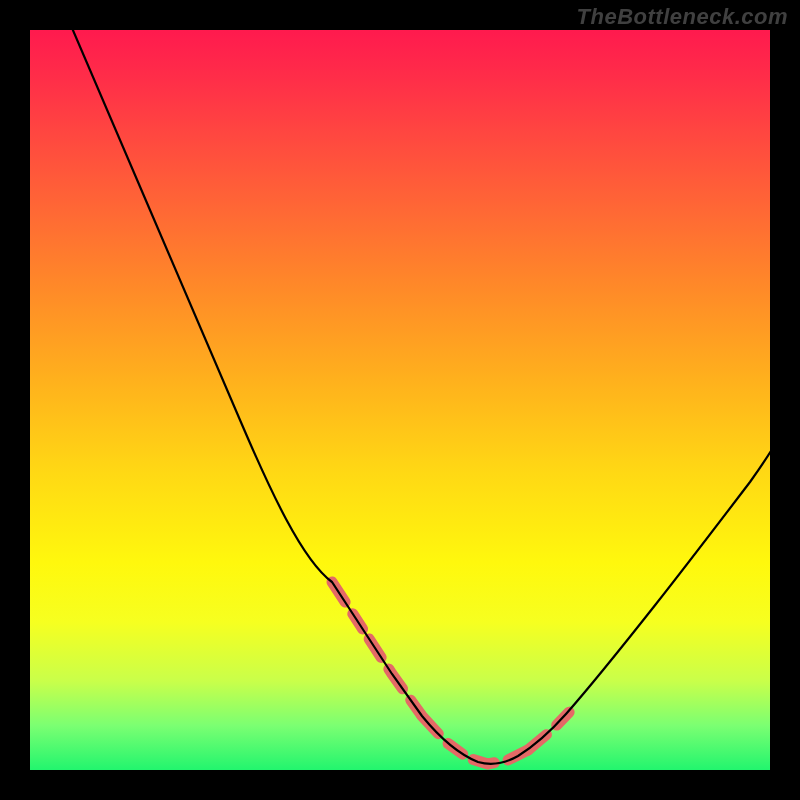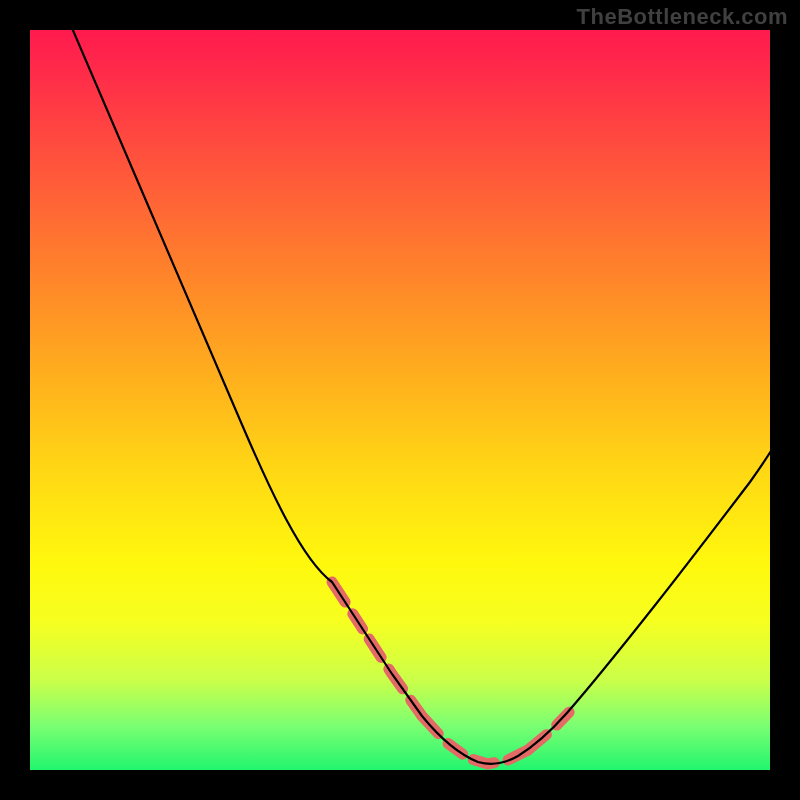--- a/index.html
+++ b/index.html
@@ -9,20 +9,21 @@
     height: 800px;
     background: #000000;
     overflow: hidden;
     font-family: Arial, Helvetica, sans-serif;
   }
   .frame {
     position: relative;
     width: 800px;
     height: 584px;
     background: #000000;
+    font-style: italic;
   }
   .watermark {
     position: absolute;
     top: 4px;
     right: 12px;
     color: #404040;
     font-size: 22px;
     font-weight: bold;
     letter-spacing: 0.5px;
     z-index: 10;

